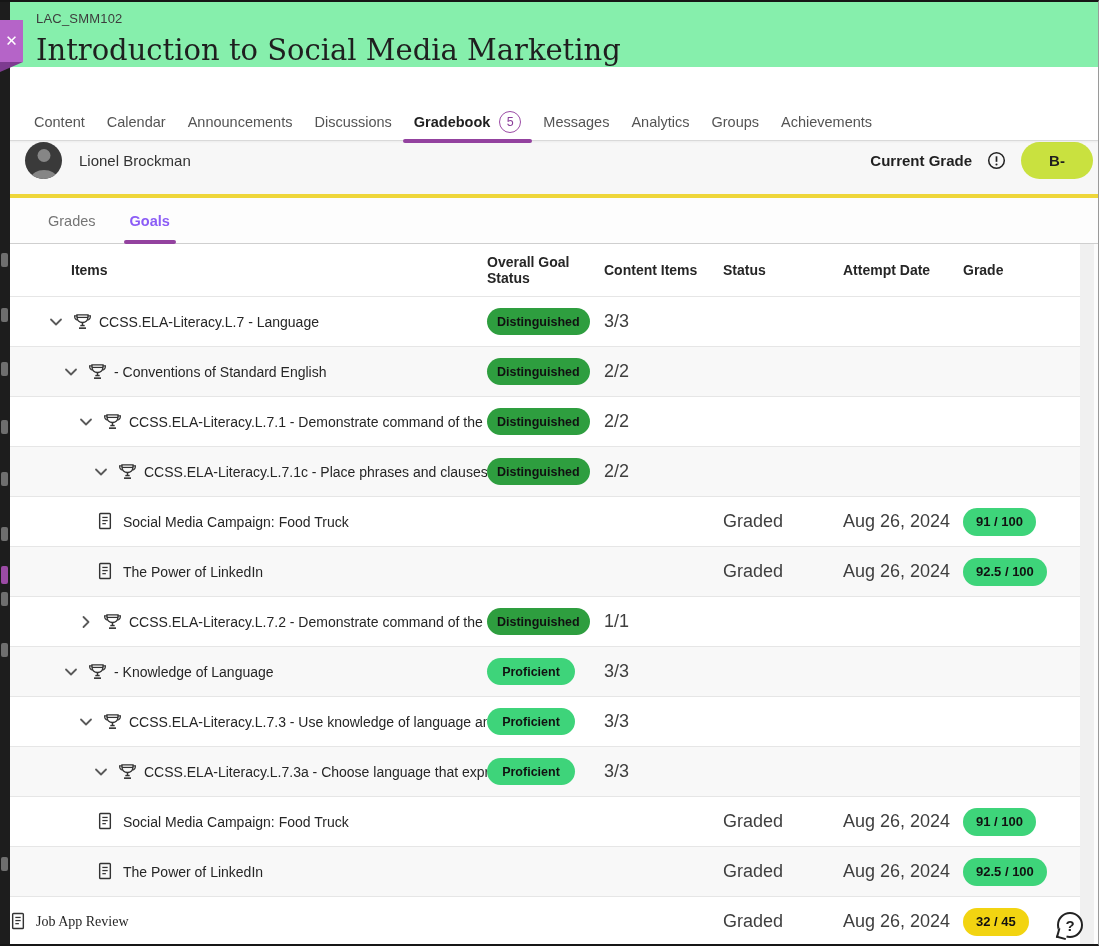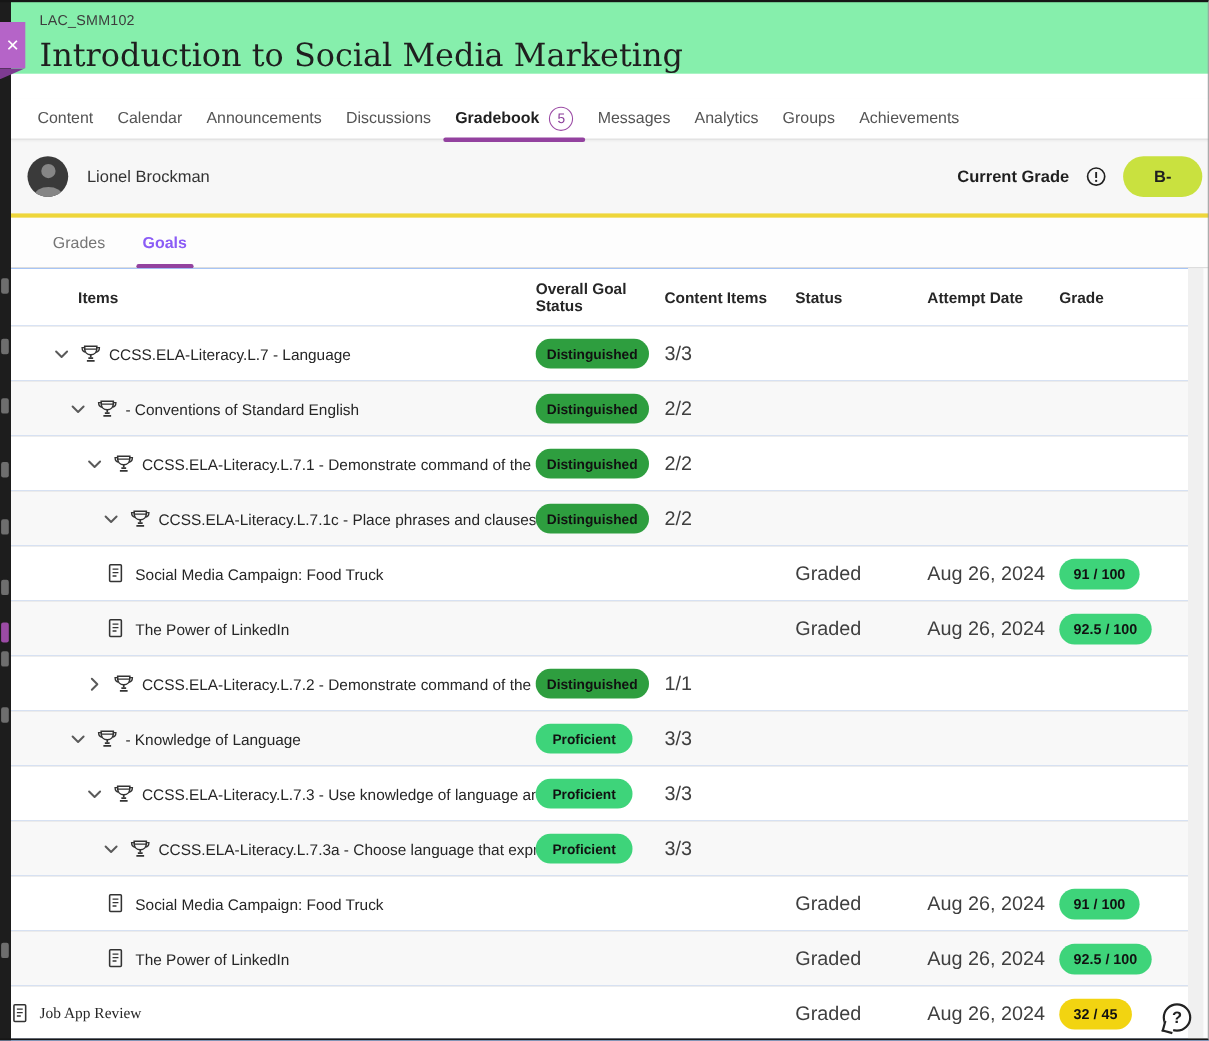--- a/index.html
+++ b/index.html
@@ -28,21 +28,21 @@
 
   .content { position:absolute; left:10px; top:0; width:1089px; height:100%; }
 
   
   .course-header { padding:11px 0 0 26px; background:#86efac; }
   .course-code { font-size:13px; color:#3d3d3d; letter-spacing:0.2px; }
   .course-title { font-family:"DejaVu Serif", serif; font-size:29px; font-weight:500; color:#1f1f1f; margin-top:7px; }
 
   
   .nav-bar {
-    position:absolute; top:90px; left:0; right:0; height:37px; background:#fff;
+    position:absolute; top:104px; left:0; right:0; height:37px; background:#fff;
     border-bottom:1px solid #d9d9d9; display:flex; align-items:stretch; padding-left:13px;
     box-shadow:0 1px 2px rgba(0,0,0,0.05); z-index:2;
   }
   .nav-tab { position:relative; padding:0 11px; display:flex; align-items:center; gap:9px;
     font-size:14.5px; color:#545454; cursor:pointer; white-space:nowrap; }
   .nav-tab.active { color:#1f1f1f; font-weight:700; }
   .nav-tab.active::after { content:""; position:absolute; left:0; right:0; bottom:-3px; height:4px;
     background:#93429f; border-radius:2px; }
   .badge-5 { width:22px; height:22px; border:1px solid #9b4ba5; border-radius:50%;
     color:#8a3d99; font-size:12.5px; font-weight:400; display:flex; align-items:center; justify-content:center; }
@@ -69,21 +69,21 @@
     border-bottom:1px solid #cfcfcf; display:flex; align-items:stretch; padding-left:32px; gap:22px; }
   .subtab { position:relative; padding:0 6px; display:flex; align-items:center; font-size:14.5px;
     color:#757575; cursor:pointer; }
   .subtab.active { color:#8b5cf6; font-weight:700; }
   .subtab.active::after { content:""; position:absolute; left:0; right:0; bottom:-1px; height:4px;
     background:#93429f; border-radius:2px; }
 
   
   .goals-area { position:absolute; top:244px; left:0; right:0; bottom:2px; background:#f0f0f0; }
   .scroll-strip { position:absolute; right:0; top:0; bottom:0; width:5px; background:#fcfcfc; }
-  .goals-table { position:absolute; left:0; top:0; width:1070px; bottom:0; background:#3b82f6; overflow:hidden; }
+  .goals-table { position:absolute; left:0; top:0; width:1070px; bottom:0; background:#4c1d95; overflow:hidden; }
   .thead { height:52px; display:flex; align-items:center; font-size:14px; font-weight:700; color:#262626; background:#fff; }
   .cell { display:flex; align-items:center; height:100%; }
   .col-items   { width:477px; }
   .col-overall { width:113px; }
   .col-content { width:123px; padding-left:4px; }
   .col-status  { width:120px; }
   .col-attempt { width:120px; }
   .col-grade   { width:117px; }
   .thead .col-items { padding-left:61px; }
 

